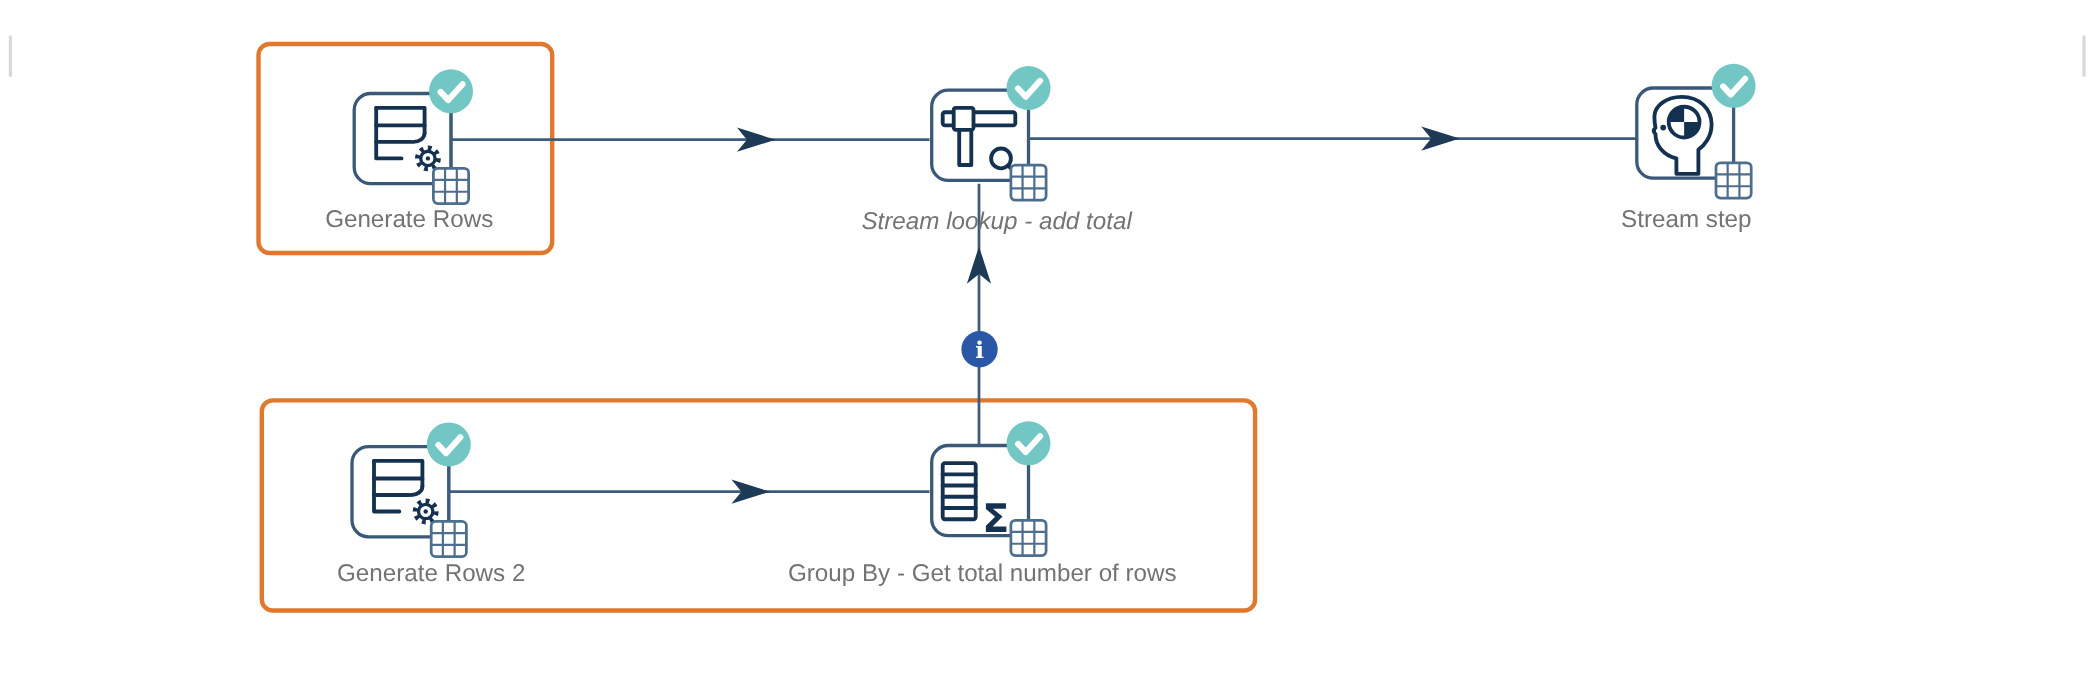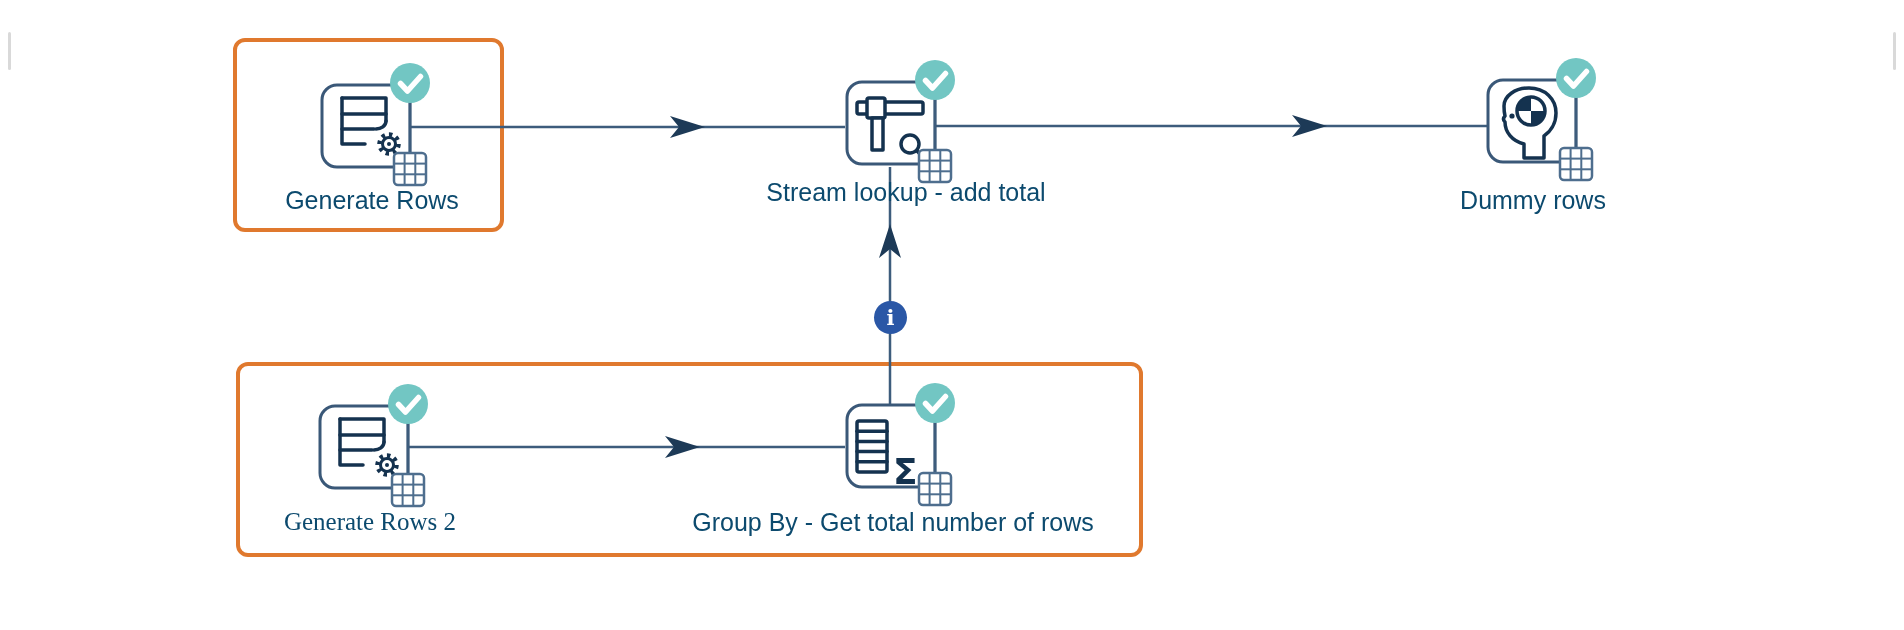--- a/index.html
+++ b/index.html
@@ -20,22 +20,22 @@
   .edgeline{stroke:#3D5C7C;stroke-width:2.5;}
   .badge-circle{fill:#72C6C3;}
   .tick{fill:none;stroke:#ffffff;stroke-width:5.5;stroke-linecap:round;stroke-linejoin:round;}
   .gridbox{fill:#ffffff;stroke:#4E6E8E;stroke-width:2.5;}
   .gridline{stroke:#4E6E8E;stroke-width:2;}
   .glyph{stroke:#14324F;stroke-width:3.5;fill:none;stroke-linecap:round;stroke-linejoin:round;}
   .glyph-fill{fill:#14324F;stroke:none;}
   .glyph-white{fill:#ffffff;}
   .sigma-text{font-family:"DejaVu Sans","Liberation Sans",sans-serif;font-weight:bold;font-size:36px;fill:#14324F;}
 
-  .step-label{position:absolute;transform:translateX(-50%);font-size:25px;font-weight:500;
-              color:#0c4a6e;white-space:nowrap;letter-spacing:0px;}
+  .step-label{position:absolute;transform:translateX(-50%);font-size:22px;font-weight:500;
+              color:#737373;white-space:nowrap;letter-spacing:0px;}
 
   .info-badge{position:absolute;width:33px;height:33px;border-radius:50%;background:#2A57A6;
               display:flex;align-items:center;justify-content:center;
               font-family:"DejaVu Serif","Liberation Serif",serif;font-weight:bold;font-style:normal;
               font-size:21px;color:#ffffff;line-height:1;cursor:pointer;}
 </style>
 </head>
 <body>
 
 <div id="canvas">
@@ -201,18 +201,18 @@
         <line class="gridline" x1="76" y1="113.3" x2="108" y2="113.3"></line>
         <line class="gridline" x1="86.6" y1="92" x2="86.6" y2="124"></line>
         <line class="gridline" x1="97.3" y1="92" x2="97.3" y2="124"></line>
       </g>
     </svg>
   </div>
 
   <div class="info-badge" style="left:874px;top:301px;">i</div>
 
   <div class="step-label" style="left:372px;top:186px;">Generate Rows</div>
-  <div class="step-label" style="left:906px;top:178px;">Stream lookup - add total</div>
-  <div class="step-label" style="left:1533px;top:186px;">Dummy rows</div>
-  <div class="step-label" style="left:370px;top:508px;font-family:Liberation Serif, serif;">Generate Rows 2</div>
+  <div class="step-label" style="left:906px;top:188px;font-style:italic;">Stream lookup - add total</div>
+  <div class="step-label" style="left:1533px;top:186px;">Stream step</div>
+  <div class="step-label" style="left:392px;top:508px;">Generate Rows 2</div>
   <div class="step-label" style="left:893px;top:508px;text-align:right;">Group By - Get total number of rows</div>
 
 </div>
 
 </body></html>

